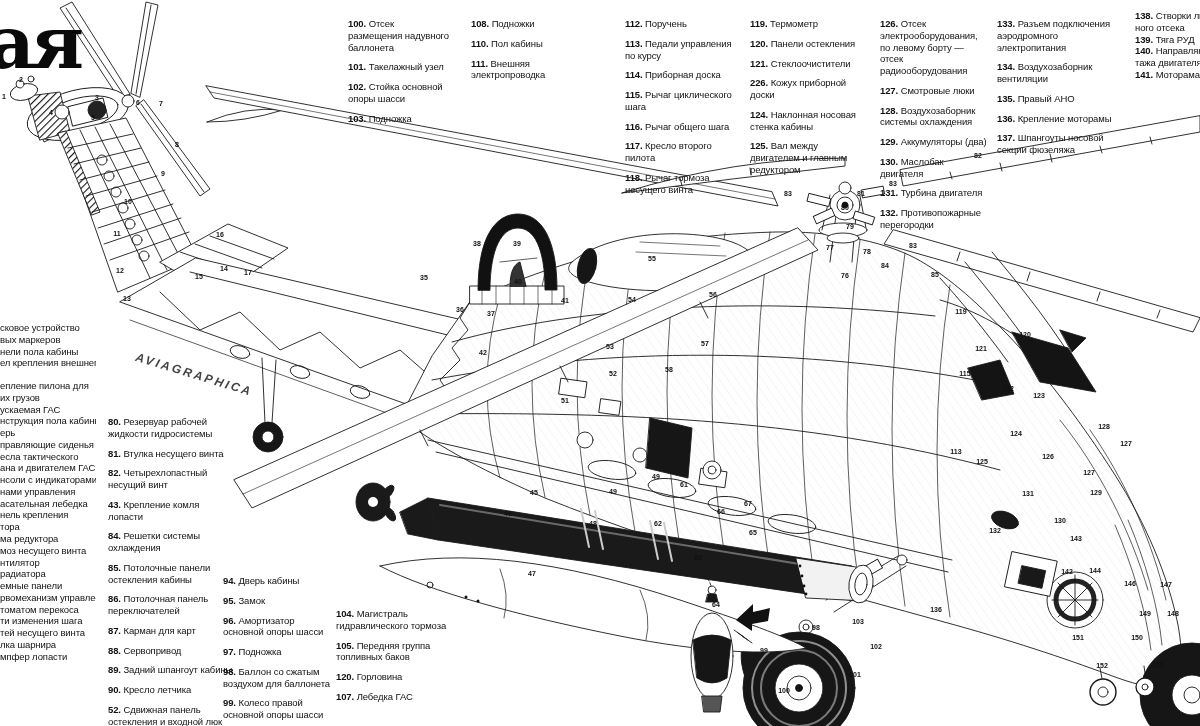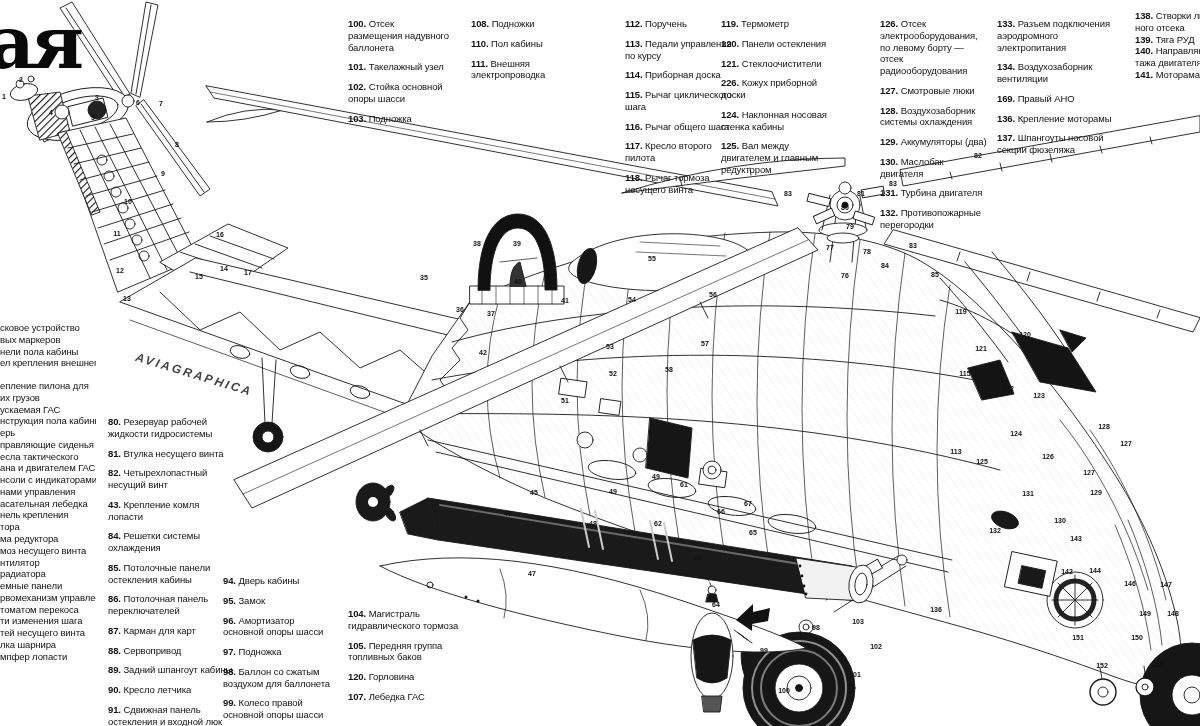--- a/index.html
+++ b/index.html
@@ -335,21 +335,21 @@
 <div class="legend overlay" style="left:617px;top:10px;width:124px">
     <div class="li"><span class="num">112. </span>Поручень</div>
     <div class="li"><span class="num">113. </span>Педали управления по курсу</div>
     <div class="li"><span class="num">114. </span>Приборная доска</div>
     <div class="li"><span class="num">115. </span>Рычаг циклического шага</div>
     <div class="li"><span class="num">116. </span>Рычаг общего шага</div>
     <div class="li"><span class="num">117. </span>Кресло второго пилота</div>
     <div class="li"><span class="num">118. </span>Рычаг тормоза несущего винта</div>
   </div>
 
-<div class="legend overlay" style="left:713px;top:10px;width:124px">
+<div class="legend overlay" style="left:742px;top:10px;width:124px">
     <div class="li"><span class="num">119. </span>Термометр</div>
     <div class="li"><span class="num">120. </span>Панели остекления</div>
     <div class="li"><span class="num">121. </span>Стеклоочистители</div>
     <div class="li"><span class="num">226. </span>Кожух приборной доски</div>
     <div class="li"><span class="num">124. </span>Наклонная носовая стенка кабины</div>
     <div class="li"><span class="num">125. </span>Вал между двигателем и главным редуктором</div>
   </div>
 
 <div class="legend overlay" style="left:872px;top:10px;width:124px">
     <div class="li"><span class="num">126. </span>Отсек электрооборудования, по левому борту — отсек радиооборудования</div>
@@ -357,21 +357,21 @@
     <div class="li"><span class="num">128. </span>Воздухозаборник системы охлаждения</div>
     <div class="li"><span class="num">129. </span>Аккумуляторы (два)</div>
     <div class="li"><span class="num">130. </span>Маслобак двигателя</div>
     <div class="li"><span class="num">131. </span>Турбина двигателя</div>
     <div class="li"><span class="num">132. </span>Противопожарные перегородки</div>
   </div>
 
 <div class="legend overlay" style="left:989px;top:10px;width:140px">
     <div class="li"><span class="num">133. </span>Разъем подключения аэродромного электропитания</div>
     <div class="li"><span class="num">134. </span>Воздухозаборник вентиляции</div>
-    <div class="li"><span class="num">169. </span>Правый АНО</div>
+    <div class="li"><span class="num">135. </span>Правый АНО</div>
     <div class="li"><span class="num">136. </span>Крепление моторамы</div>
     <div class="li"><span class="num">137. </span>Шпангоуты носовой секции фюзеляжа</div>
   </div>
 
 <div class="legend overlay" style="left:1135px;top:10px;width:80px">
     <div class="frag"><span class="num">138. </span>Створки люка двиг</div>
     <div class="frag">ного отсека</div>
     <div class="frag"><span class="num">139. </span>Тяга РУД</div>
     <div class="frag"><span class="num">140. </span>Направляющие дл</div>
     <div class="frag">тажа двигателя</div>
@@ -415,35 +415,35 @@
     <div class="li"><span class="num">81. </span>Втулка несущего винта</div>
     <div class="li"><span class="num">82. </span>Четырехлопастный несущий винт</div>
     <div class="li"><span class="num">43. </span>Крепление комля лопасти</div>
     <div class="li"><span class="num">84. </span>Решетки системы охлаждения</div>
     <div class="li"><span class="num">85. </span>Потолочные панели остекления кабины</div>
     <div class="li"><span class="num">86. </span>Потолочная панель переключателей</div>
     <div class="li"><span class="num">87. </span>Карман для карт</div>
     <div class="li"><span class="num">88. </span>Сервопривод</div>
     <div class="li"><span class="num">89. </span>Задний шпангоут кабины</div>
     <div class="li"><span class="num">90. </span>Кресло летчика</div>
-    <div class="li"><span class="num">91. </span>Сдвижная панель остекления и входной люк</div>
+    <div class="li"><span class="num">52. </span>Сдвижная панель остекления и входной люк</div>
     <div class="li"><span class="num">92. </span>Крепление стойки основной опоры шасси</div>
     <div class="li"><span class="num">93. </span>Рычаг сброса двери кабины</div>
   </div>
 
 <div class="legend overlay" style="left:215px;top:567px;width:126px">
     <div class="li"><span class="num">94. </span>Дверь кабины</div>
     <div class="li"><span class="num">95. </span>Замок</div>
     <div class="li"><span class="num">96. </span>Амортизатор основной опоры шасси</div>
     <div class="li"><span class="num">97. </span>Подножка</div>
     <div class="li"><span class="num">98. </span>Баллон со сжатым воздухом для баллонета</div>
     <div class="li"><span class="num">99. </span>Колесо правой основной опоры шасси</div>
   </div>
 
-<div class="legend overlay" style="left:340px;top:600px;width:132px">
+<div class="legend overlay" style="left:328px;top:600px;width:132px">
     <div class="li"><span class="num">104. </span>Магистраль гидравлического тормоза</div>
     <div class="li"><span class="num">105. </span>Передняя группа топливных баков</div>
     <div class="li"><span class="num">120. </span>Горловина</div>
     <div class="li"><span class="num">107. </span>Лебедка ГАС</div>
   </div>
 
 <div class="overlay" style="position:absolute;inset:0;pointer-events:none">
     <span class="callout" style="left: 4px; top: 96px;">1</span>
     <span class="callout" style="left: 21px; top: 79px;">2</span>
     <span class="callout" style="left: 97px; top: 97px;">3</span>

